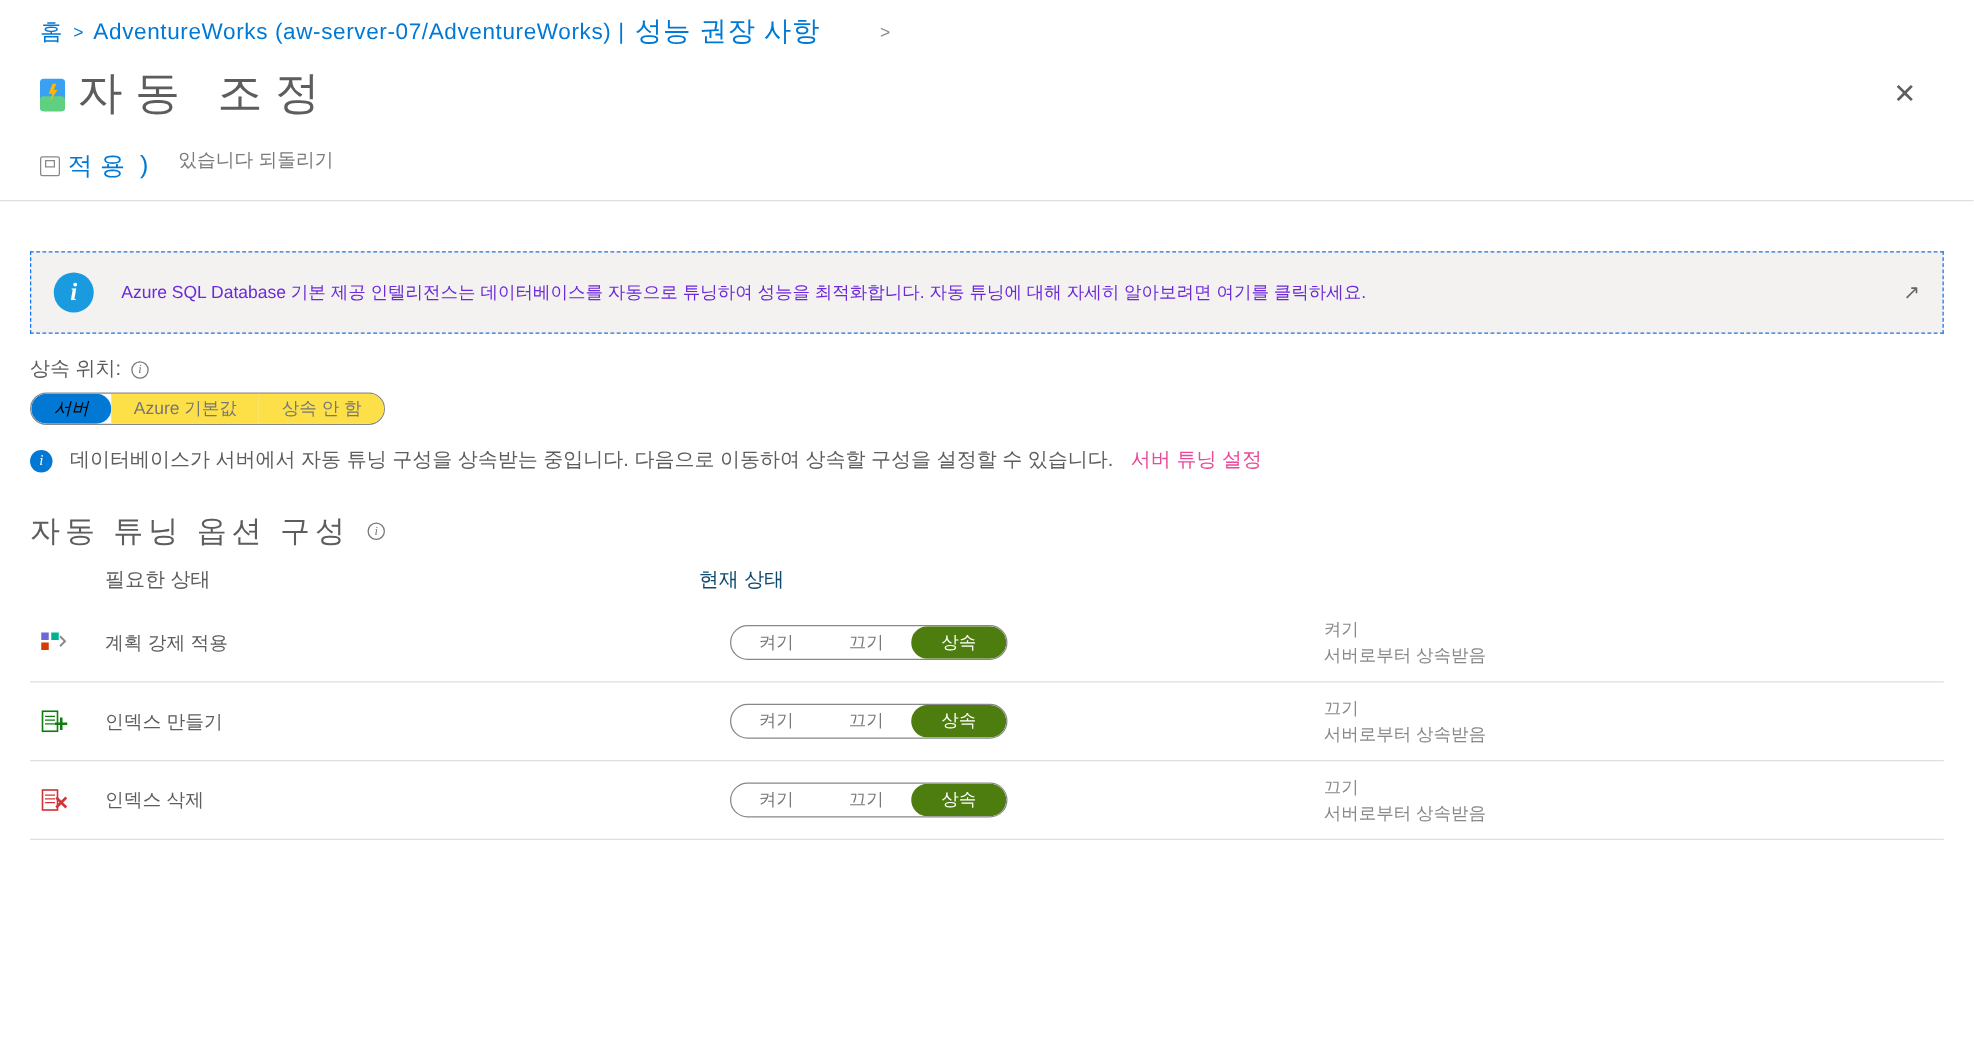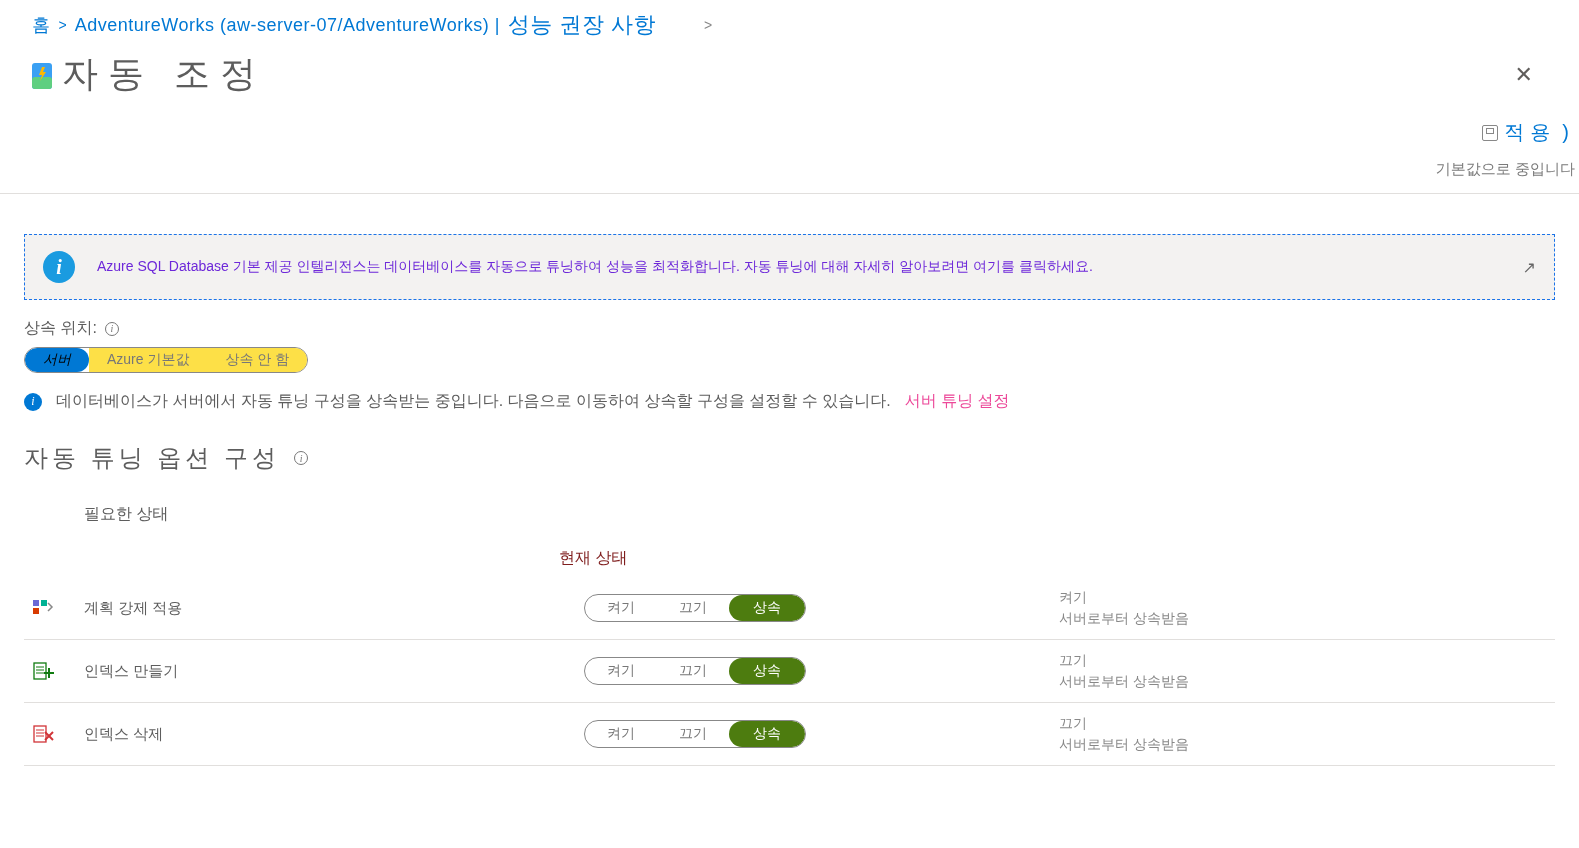--- a/index.html
+++ b/index.html
@@ -57,25 +57,24 @@
 .close-x {
   font-size: 22px;
   color: #605e5c;
   cursor: pointer;
   padding: 6px;
 }
 
 
 .toolbar {
   display: flex;
-  align-items: flex-end;
+  align-items: flex-start;
   gap: 10px;
   padding: 10px 0 12px 28px;
   border-bottom: 1px solid #e1dfdd;
-  flex-direction: column;
 }
 .tool-btn {
   display: flex;
   align-items: center;
   gap: 6px;
   background: none;
   border: none;
   cursor: pointer;
   font-size: 18px;
   color: #555;
@@ -174,37 +173,37 @@
 .inherit-note .blue-i {
   width:18px; height:18px; border-radius:50%;
   background:#0078d4; color:#fff;
   display:flex; align-items:center; justify-content:center;
   font-style:italic; font-family:Georgia,serif; font-size:12px;
 }
 .inherit-note .link-like { color:#ec4899; }
 
 
 .section-heading-row {
-  display:flex; align-items:center; gap:14px; margin-bottom: 24px;
+  display:flex; align-items:center; gap:14px; margin-bottom: 7px;
 }
 .section-heading {
   font-size: 24px; font-weight:400; color:#5d5d5d;
   letter-spacing: 4px;
 }
 
 
 .opts-table {
   width:100%;
 }
 .opts-head {
   display:flex; padding: 6px 0 8px 60px;
 }
 .col-option { flex: 0 0 500px; color:#5d5d5d; font-size:16px; }
 .col-desired { flex: 0 0 475px; color:#5d5d5d; font-size:16px; }
-.col-current { flex: 1; color:#7f1d1d; font-size:16px;margin-top:44px; }
+.col-current { flex: 1; color:#0c4a6e; font-size:16px; }
 
 .opt-row {
   display:flex; align-items:center;
   border-bottom:1px solid #e1dfdd;
   padding: 10px 0 10px 4px;
   min-height: 52px;
 }
 .opt-row:first-of-type { border-top:1px solid #e1dfdd; }
 .opt-icon-cell { flex:0 0 56px; display:flex; align-items:center; justify-content:flex-start; padding-left:4px;}
 .opt-name-cell { flex:0 0 500px; color:#5d5d5d; font-size:15px; }
@@ -263,21 +262,21 @@
   </div>
   <span class="close-x">✕</span>
 </div>
 
 <div class="toolbar">
   <button class="tool-btn apply">
     <span class="save-icon"></span>
     <span>적용</span>
     <span>)</span>
   </button>
-  <button class="tool-btn reset">기본값으로 중입니다</button>
+  <button class="tool-btn reset">있습니다 되돌리기</button>
 </div>
 
 <div class="content-wrap">
 
 
 <div class="info-banner">
   <span class="info-circle">i</span>
   <span class="banner-text">Azure SQL Database 기본 제공 인텔리전스는 데이터베이스를 자동으로 튜닝하여 성능을 최적화합니다. 자동 튜닝에 대해 자세히 알아보려면 여기를 클릭하세요.</span>
   <span class="ext-link-icon">↗</span>
 </div>

